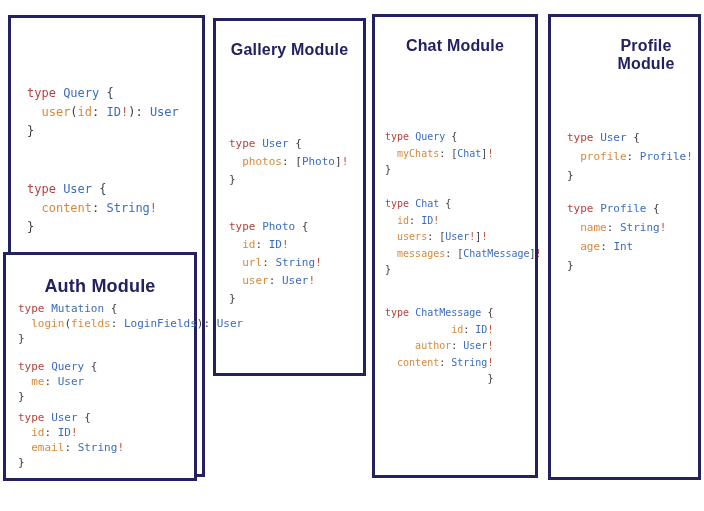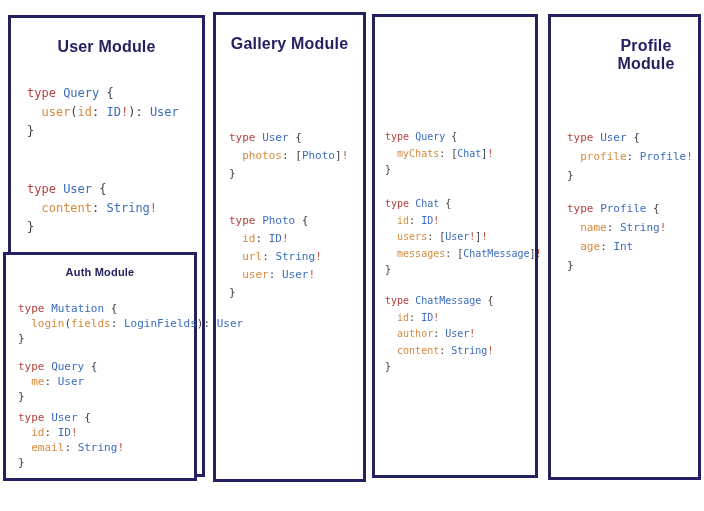--- a/index.html
+++ b/index.html
@@ -11,29 +11,29 @@
     --punct:#3d3d46;
   }
   *{margin:0;padding:0;box-sizing:border-box;}
   html,body{width:704px;height:511px;background:#ffffff;overflow:hidden;
     font-family:"Liberation Sans",sans-serif;}
   .stage{position:relative;width:704px;height:511px;background:#fff;}
 
   .panel{position:absolute;border:3px solid var(--navy);background:#fff;}
   .panel-user   {left:8px;  top:15px; width:197px;height:462px;z-index:1;}
   .panel-auth   {left:3px;  top:252px;width:194px;height:229px;z-index:2;}
-  .panel-gallery{left:213px;top:12px; width:153px;height:470px;}
+  .panel-gallery{left:213px;top:18px; width:153px;height:358px;}
   .panel-chat   {left:372px;top:14px; width:166px;height:464px;}
   .panel-profile{left:548px;top:14px; width:153px;height:466px;padding-left:43px;}
 
   .module-title{
     display:block;text-align:center;font-weight:bold;color:var(--navy);
     font-size:16px;padding-top:20px;letter-spacing:.2px;
   }
-  .panel-auth .module-title{font-size:11px;padding-top:11px;}
+  .panel-auth .module-title{font-size:18px;padding-top:21px;}
 
   .code{
     position:absolute;font-family:"DejaVu Sans Mono","Liberation Mono",monospace;
     white-space:pre;color:var(--punct);
   }
   .ln{white-space:pre;}
 
   
   .panel-user .code   {left:16px;font-size:12px;line-height:19px;}
   .panel-user .code.b0{top:66px;}
@@ -44,57 +44,57 @@
   .panel-auth .code.b1{top:104px;}
   .panel-auth .code.b2{top:155px;}
 
   .panel-gallery .code   {left:13px;font-size:11px;line-height:18px;}
   .panel-gallery .code.b0{top:114px;}
   .panel-gallery .code.b1{top:197px;}
 
   .panel-chat .code   {left:10px;font-size:10px;line-height:16.5px;}
   .panel-chat .code.b0{top:112px;}
   .panel-chat .code.b1{top:179px;}
-  .panel-chat .code.b2{top:276px;}
+  .panel-chat .code.b2{top:288px;text-align:right;}
 
   .panel-profile .code   {left:16px;font-size:11px;line-height:19px;}
   .panel-profile .code.b0{top:111px;}
   .panel-profile .code.b1{top:182px;}
 
   .tk-k{color:var(--keyword);}
   .tk-t{color:var(--type);}
   .tk-f{color:var(--field);}
   .tk-s{color:var(--bang);}
   .tk-p{color:var(--punct);}
 </style>
 </head>
 <body>
 
 <div class="stage">
 
   <div class="panel panel-user">
-    <span class="module-title">User Module</span>
     <div class="code b0"><div class="ln"><span class="tk-k">type</span><span class="tk-p"> </span><span class="tk-t">Query</span><span class="tk-p"> {</span></div><div class="ln"><span class="tk-p">  </span><span class="tk-f">user</span><span class="tk-p">(</span><span class="tk-f">id</span><span class="tk-p">: </span><span class="tk-t">ID</span><span class="tk-s">!</span><span class="tk-p">): </span><span class="tk-t">User</span></div><div class="ln"><span class="tk-p">}</span></div></div>
     <div class="code b1"><div class="ln"><span class="tk-k">type</span><span class="tk-p"> </span><span class="tk-t">User</span><span class="tk-p"> {</span></div><div class="ln"><span class="tk-p">  </span><span class="tk-f">content</span><span class="tk-p">: </span><span class="tk-t">String</span><span class="tk-s">!</span></div><div class="ln"><span class="tk-p">}</span></div></div>
   </div>
 
   <div class="panel panel-auth">
     <span class="module-title">Auth Module</span>
     <div class="code b0"><div class="ln"><span class="tk-k">type</span><span class="tk-p"> </span><span class="tk-t">Mutation</span><span class="tk-p"> {</span></div><div class="ln"><span class="tk-p">  </span><span class="tk-f">login</span><span class="tk-p">(</span><span class="tk-f">fields</span><span class="tk-p">: </span><span class="tk-t">LoginFields</span><span class="tk-p">): </span><span class="tk-t">User</span></div><div class="ln"><span class="tk-p">}</span></div></div>
     <div class="code b1"><div class="ln"><span class="tk-k">type</span><span class="tk-p"> </span><span class="tk-t">Query</span><span class="tk-p"> {</span></div><div class="ln"><span class="tk-p">  </span><span class="tk-f">me</span><span class="tk-p">: </span><span class="tk-t">User</span></div><div class="ln"><span class="tk-p">}</span></div></div>
     <div class="code b2"><div class="ln"><span class="tk-k">type</span><span class="tk-p"> </span><span class="tk-t">User</span><span class="tk-p"> {</span></div><div class="ln"><span class="tk-p">  </span><span class="tk-f">id</span><span class="tk-p">: </span><span class="tk-t">ID</span><span class="tk-s">!</span></div><div class="ln"><span class="tk-p">  </span><span class="tk-f">email</span><span class="tk-p">: </span><span class="tk-t">String</span><span class="tk-s">!</span></div><div class="ln"><span class="tk-p">}</span></div></div>
   </div>
 
   <div class="panel panel-gallery">
     <span class="module-title">Gallery Module</span>
     <div class="code b0"><div class="ln"><span class="tk-k">type</span><span class="tk-p"> </span><span class="tk-t">User</span><span class="tk-p"> {</span></div><div class="ln"><span class="tk-p">  </span><span class="tk-f">photos</span><span class="tk-p">: [</span><span class="tk-t">Photo</span><span class="tk-p">]</span><span class="tk-s">!</span></div><div class="ln"><span class="tk-p">}</span></div></div>
     <div class="code b1"><div class="ln"><span class="tk-k">type</span><span class="tk-p"> </span><span class="tk-t">Photo</span><span class="tk-p"> {</span></div><div class="ln"><span class="tk-p">  </span><span class="tk-f">id</span><span class="tk-p">: </span><span class="tk-t">ID</span><span class="tk-s">!</span></div><div class="ln"><span class="tk-p">  </span><span class="tk-f">url</span><span class="tk-p">: </span><span class="tk-t">String</span><span class="tk-s">!</span></div><div class="ln"><span class="tk-p">  </span><span class="tk-f">user</span><span class="tk-p">: </span><span class="tk-t">User</span><span class="tk-s">!</span></div><div class="ln"><span class="tk-p">}</span></div></div>
   </div>
 
   <div class="panel panel-chat">
+    <span class="module-title">Chat Module</span>
     <div class="code b0"><div class="ln"><span class="tk-k">type</span><span class="tk-p"> </span><span class="tk-t">Query</span><span class="tk-p"> {</span></div><div class="ln"><span class="tk-p">  </span><span class="tk-f">myChats</span><span class="tk-p">: [</span><span class="tk-t">Chat</span><span class="tk-p">]</span><span class="tk-s">!</span></div><div class="ln"><span class="tk-p">}</span></div></div>
     <div class="code b1"><div class="ln"><span class="tk-k">type</span><span class="tk-p"> </span><span class="tk-t">Chat</span><span class="tk-p"> {</span></div><div class="ln"><span class="tk-p">  </span><span class="tk-f">id</span><span class="tk-p">: </span><span class="tk-t">ID</span><span class="tk-s">!</span></div><div class="ln"><span class="tk-p">  </span><span class="tk-f">users</span><span class="tk-p">: [</span><span class="tk-t">User</span><span class="tk-s">!</span><span class="tk-p">]</span><span class="tk-s">!</span></div><div class="ln"><span class="tk-p">  </span><span class="tk-f">messages</span><span class="tk-p">: [</span><span class="tk-t">ChatMessage</span><span class="tk-p">]</span><span class="tk-s">!</span></div><div class="ln"><span class="tk-p">}</span></div></div>
     <div class="code b2"><div class="ln"><span class="tk-k">type</span><span class="tk-p"> </span><span class="tk-t">ChatMessage</span><span class="tk-p"> {</span></div><div class="ln"><span class="tk-p">  </span><span class="tk-f">id</span><span class="tk-p">: </span><span class="tk-t">ID</span><span class="tk-s">!</span></div><div class="ln"><span class="tk-p">  </span><span class="tk-f">author</span><span class="tk-p">: </span><span class="tk-t">User</span><span class="tk-s">!</span></div><div class="ln"><span class="tk-p">  </span><span class="tk-f">content</span><span class="tk-p">: </span><span class="tk-t">String</span><span class="tk-s">!</span></div><div class="ln"><span class="tk-p">}</span></div></div>
   </div>
 
   <div class="panel panel-profile">
     <span class="module-title">Profile Module</span>
     <div class="code b0"><div class="ln"><span class="tk-k">type</span><span class="tk-p"> </span><span class="tk-t">User</span><span class="tk-p"> {</span></div><div class="ln"><span class="tk-p">  </span><span class="tk-f">profile</span><span class="tk-p">: </span><span class="tk-t">Profile</span><span class="tk-s">!</span></div><div class="ln"><span class="tk-p">}</span></div></div>
     <div class="code b1"><div class="ln"><span class="tk-k">type</span><span class="tk-p"> </span><span class="tk-t">Profile</span><span class="tk-p"> {</span></div><div class="ln"><span class="tk-p">  </span><span class="tk-f">name</span><span class="tk-p">: </span><span class="tk-t">String</span><span class="tk-s">!</span></div><div class="ln"><span class="tk-p">  </span><span class="tk-f">age</span><span class="tk-p">: </span><span class="tk-t">Int</span></div><div class="ln"><span class="tk-p">}</span></div></div>
   </div>

